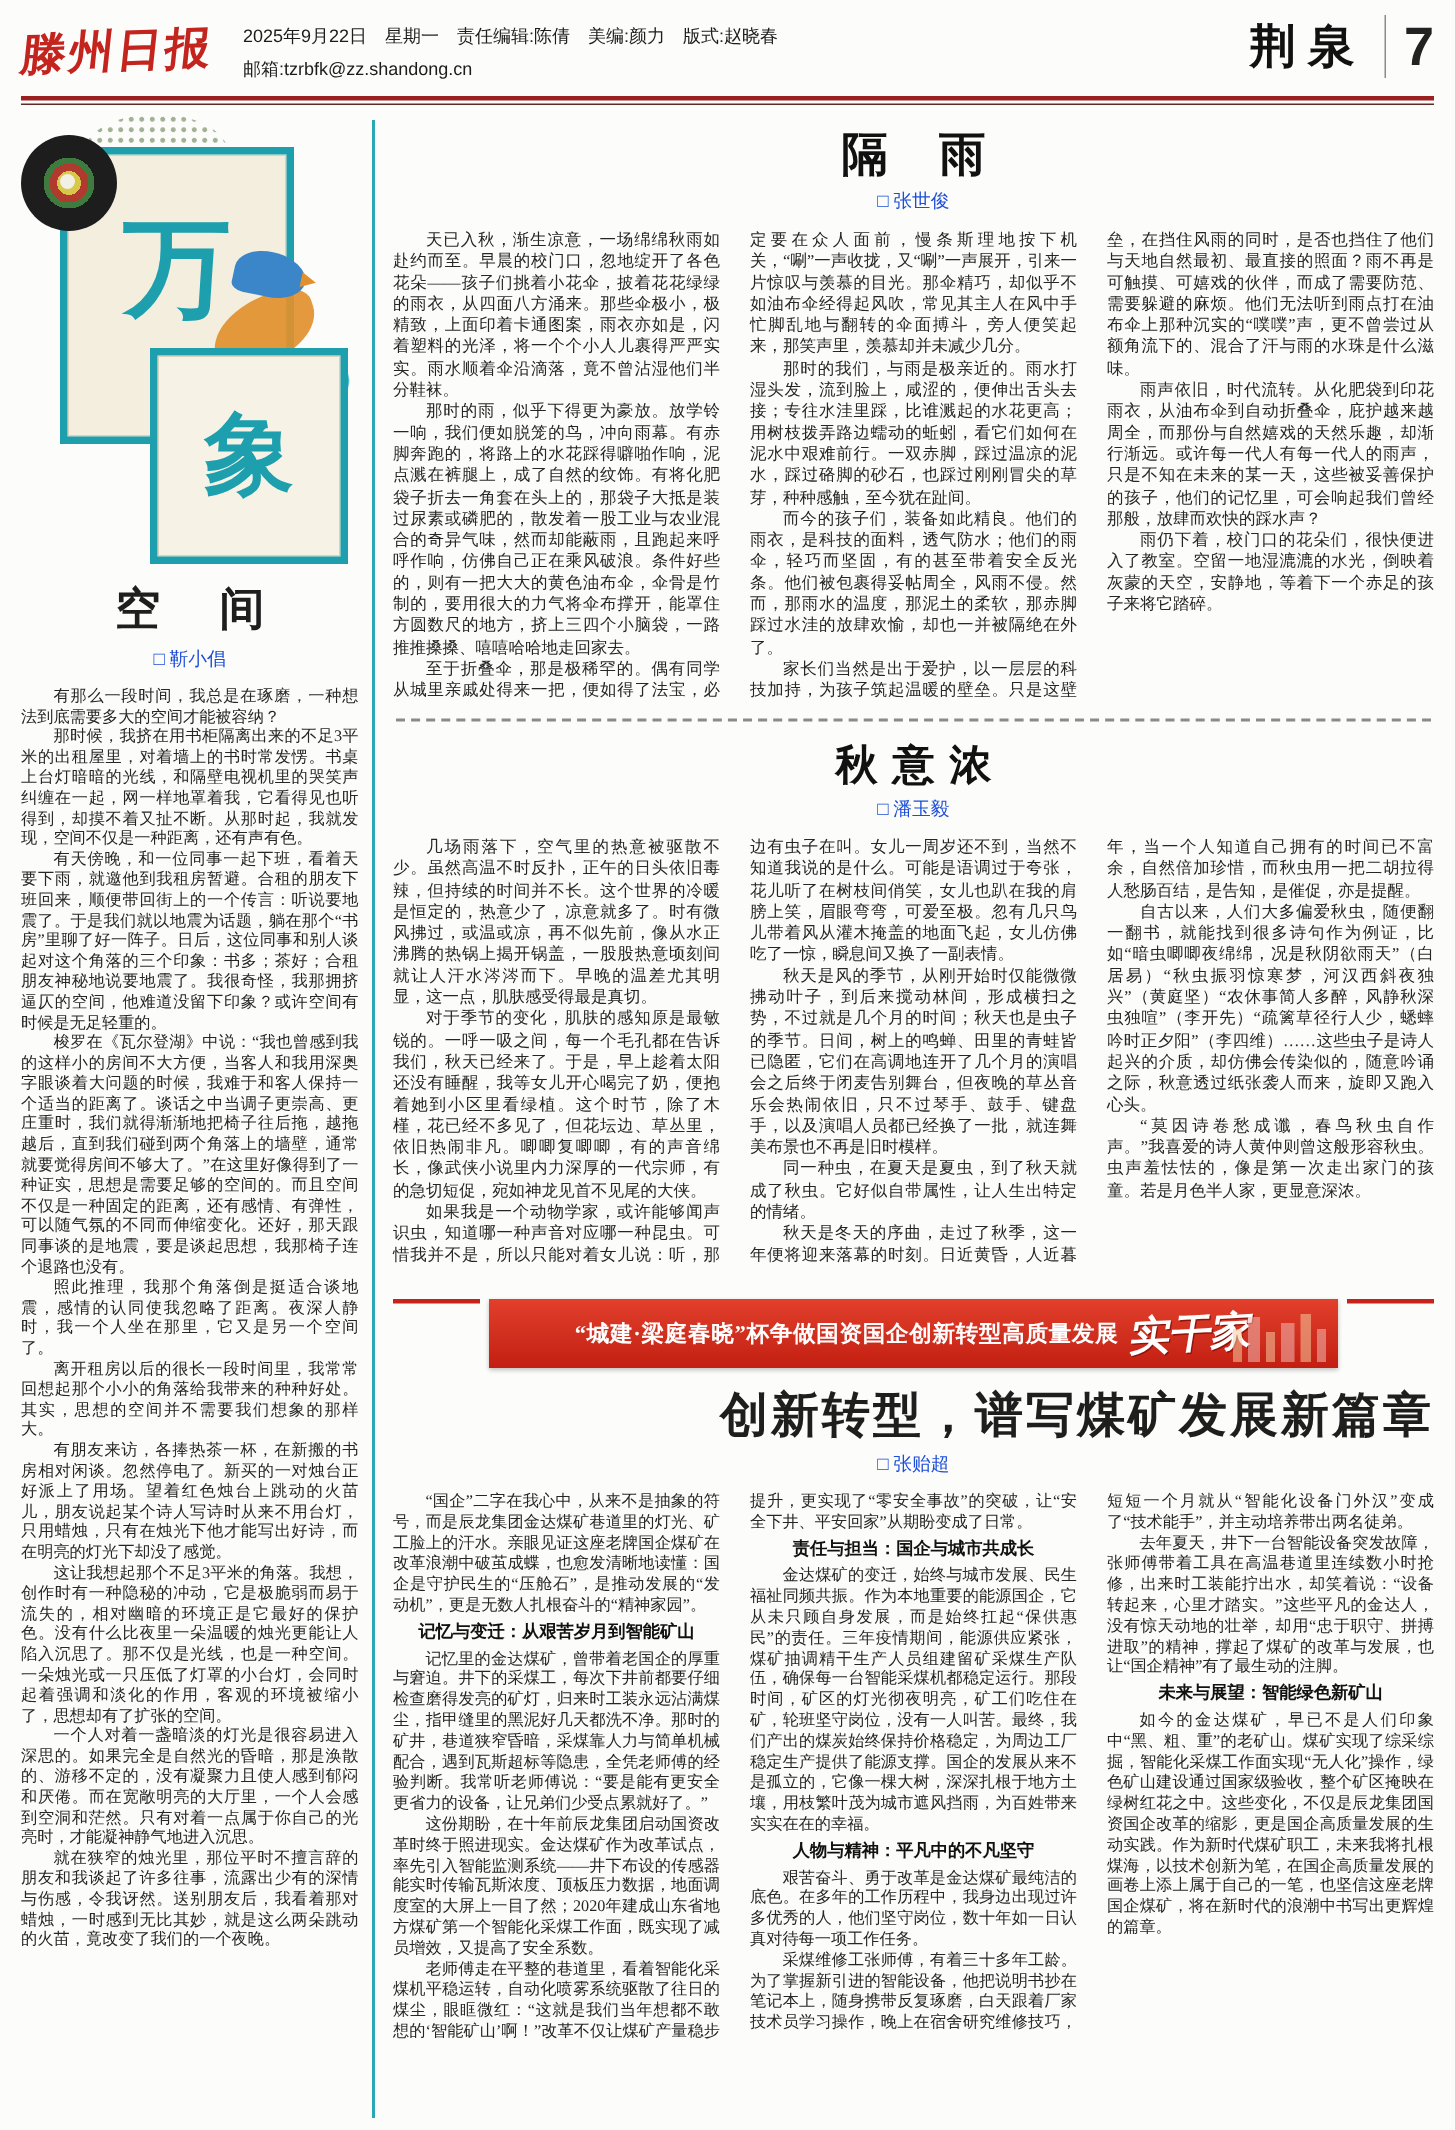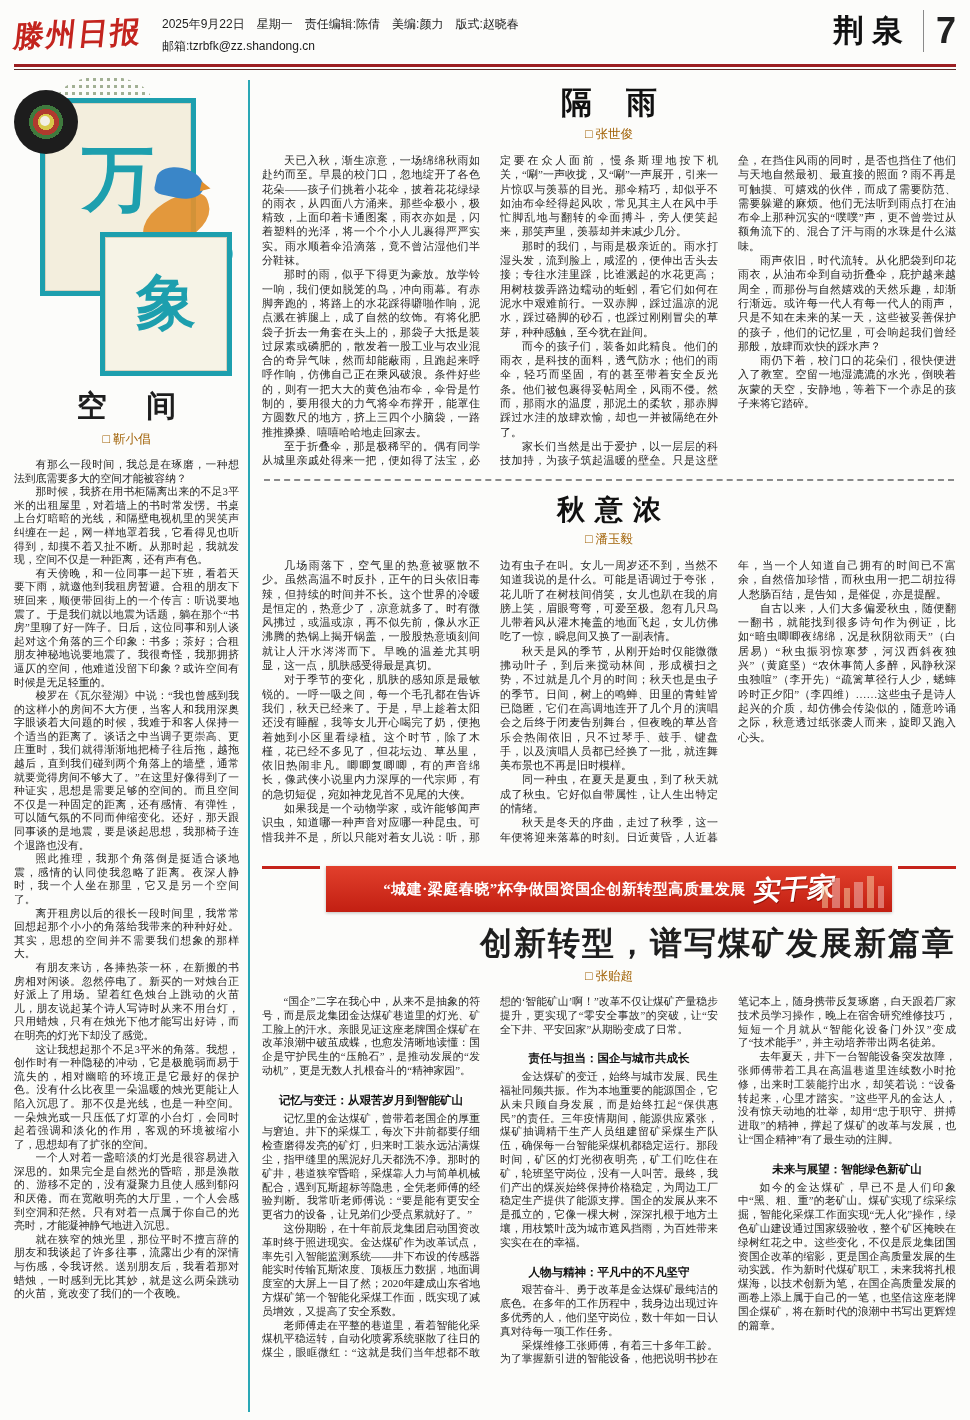--- a/index.html
+++ b/index.html
@@ -49,21 +49,21 @@
              radial-gradient(circle at 70% 35%,#2db3c4 0 14px,transparent 15px),
              radial-gradient(circle at 45% 70%,#1d9fae 0 16px,transparent 17px);
              border-radius:45%;}
   .aw-bird{position:absolute;right:34px;top:88px;width:48px;height:30px;background:#3a86c8;
              border-radius:55% 60% 55% 20%;transform:rotate(12deg);}
   .aw-bird::before{content:"";position:absolute;right:-7px;top:9px;border-left:10px solid #e2902e;
              border-top:5px solid transparent;border-bottom:5px solid transparent;}
 
   .sp-title{text-align:center;font-size:30px;font-weight:bold;letter-spacing:16px;
             padding-left:16px;margin:6px 0 4px;}
-  .byline{text-align:center;font-size:12.5px;color:#a16207;margin:2px 0 10px;}
+  .byline{text-align:center;font-size:12.5px;color:#1d4ed8;margin:2px 0 10px;}
   .sp-body p{margin:0;text-indent:2em;text-align:justify;font-size:10.8px;line-height:13.6px;color:#262626;}
 
   
   .rightarea{position:absolute;left:262px;right:14px;top:80px;}
   .art-title{text-align:center;font-weight:bold;color:#111;}
   .t-rain{font-size:31px;letter-spacing:34px;padding-left:34px;margin:2px 0 2px;}
   .t-autumn{font-size:28px;letter-spacing:10px;padding-left:10px;margin:0 0 2px;}
   .cols{column-count:3;column-gap:20px;column-fill:auto;}
   .cols p{margin:0;text-indent:2em;text-align:justify;font-size:11px;line-height:14.3px;color:#262626;}
   .cols-rain{height:318px;margin-bottom:8px;}
@@ -85,21 +85,21 @@
                      linear-gradient(#f2b9b2,#f2b9b2) 14px 4px/8px 30px no-repeat,
                      linear-gradient(#f5c9a0,#f5c9a0) 26px 14px/6px 20px no-repeat,
                      linear-gradient(#f2b9b2,#f2b9b2) 36px 8px/9px 26px no-repeat,
                      linear-gradient(#f5c9a0,#f5c9a0) 49px 2px/7px 32px no-repeat,
                      linear-gradient(#f2b9b2,#f2b9b2) 60px 12px/6px 22px no-repeat;}
 
   .coal-head{text-align:right;font-size:32px;font-weight:bold;letter-spacing:2px;margin:4px 0 2px;}
   .cols-coal{height:374px;}
   .cols-coal p{font-size:10.8px;line-height:13.8px;}
   .cols-coal p.sub{font-weight:bold;text-indent:0;text-align:center;font-size:11.5px;
-                   margin:16px 0 4px;color:#111;}
+                   margin:4px 0 4px;color:#111;}
 </style>
 </head>
 <body>
 
 <div class="page">
 
   <div class="header">
     <span class="masthead">滕州日报</span>
     <div class="hinfo">
       <div>2025年9月22日　星期一　责任编辑:陈倩　美编:颜力　版式:赵晓春</div>
@@ -166,20 +166,21 @@
     <div class="art-title t-autumn">秋意浓</div>
     <div class="byline">□ 潘玉毅</div>
     <div class="cols cols-autumn">
       <p>几场雨落下，空气里的热意被驱散不少。虽然高温不时反扑，正午的日头依旧毒辣，但持续的时间并不长。这个世界的冷暖是恒定的，热意少了，凉意就多了。时有微风拂过，或温或凉，再不似先前，像从水正沸腾的热锅上揭开锅盖，一股股热意顷刻间就让人汗水涔涔而下。早晚的温差尤其明显，这一点，肌肤感受得最是真切。</p>
       <p>对于季节的变化，肌肤的感知原是最敏锐的。一呼一吸之间，每一个毛孔都在告诉我们，秋天已经来了。于是，早上趁着太阳还没有睡醒，我等女儿开心喝完了奶，便抱着她到小区里看绿植。这个时节，除了木槿，花已经不多见了，但花坛边、草丛里，依旧热闹非凡。唧唧复唧唧，有的声音绵长，像武侠小说里内力深厚的一代宗师，有的急切短促，宛如神龙见首不见尾的大侠。</p>
       <p>如果我是一个动物学家，或许能够闻声识虫，知道哪一种声音对应哪一种昆虫。可惜我并不是，所以只能对着女儿说：听，那边有虫子在叫。女儿一周岁还不到，当然不知道我说的是什么。可能是语调过于夸张，花儿听了在树枝间俏笑，女儿也趴在我的肩膀上笑，眉眼弯弯，可爱至极。忽有几只鸟儿带着风从灌木掩盖的地面飞起，女儿仿佛吃了一惊，瞬息间又换了一副表情。</p>
       <p>秋天是风的季节，从刚开始时仅能微微拂动叶子，到后来搅动林间，形成横扫之势，不过就是几个月的时间；秋天也是虫子的季节。日间，树上的鸣蝉、田里的青蛙皆已隐匿，它们在高调地连开了几个月的演唱会之后终于闭麦告别舞台，但夜晚的草丛音乐会热闹依旧，只不过琴手、鼓手、键盘手，以及演唱人员都已经换了一批，就连舞美布景也不再是旧时模样。</p>
       <p>同一种虫，在夏天是夏虫，到了秋天就成了秋虫。它好似自带属性，让人生出特定的情绪。</p>
       <p>秋天是冬天的序曲，走过了秋季，这一年便将迎来落幕的时刻。日近黄昏，人近暮年，当一个人知道自己拥有的时间已不富余，自然倍加珍惜，而秋虫用一把二胡拉得人愁肠百结，是告知，是催促，亦是提醒。</p>
       <p>自古以来，人们大多偏爱秋虫，随便翻一翻书，就能找到很多诗句作为例证，比如“暗虫唧唧夜绵绵，况是秋阴欲雨天”（白居易）“秋虫振羽惊寒梦，河汉西斜夜独兴”（黄庭坚）“农休事简人多醉，风静秋深虫独喧”（李开先）“疏篱草径行人少，蟋蟀吟时正夕阳”（李四维）……这些虫子是诗人起兴的介质，却仿佛会传染似的，随意吟诵之际，秋意透过纸张袭人而来，旋即又跑入心头。</p>
+      <p>“莫因诗卷愁成谶，春鸟秋虫自作声。”我喜爱的诗人黄仲则曾这般形容秋虫。虫声羞怯怯的，像是第一次走出家门的孩童。若是月色半人家，更显意深浓。</p>
     </div>
 
     <div class="bannerrow">
       <div class="bline"></div>
       <div class="banner">
         <span class="btxt">“城建·梁庭春晓”杯争做国资国企创新转型高质量发展</span>
         <span class="bcal">实干家</span>
         <span class="bbuild"></span>
       </div>
       <div class="bline"></div>

